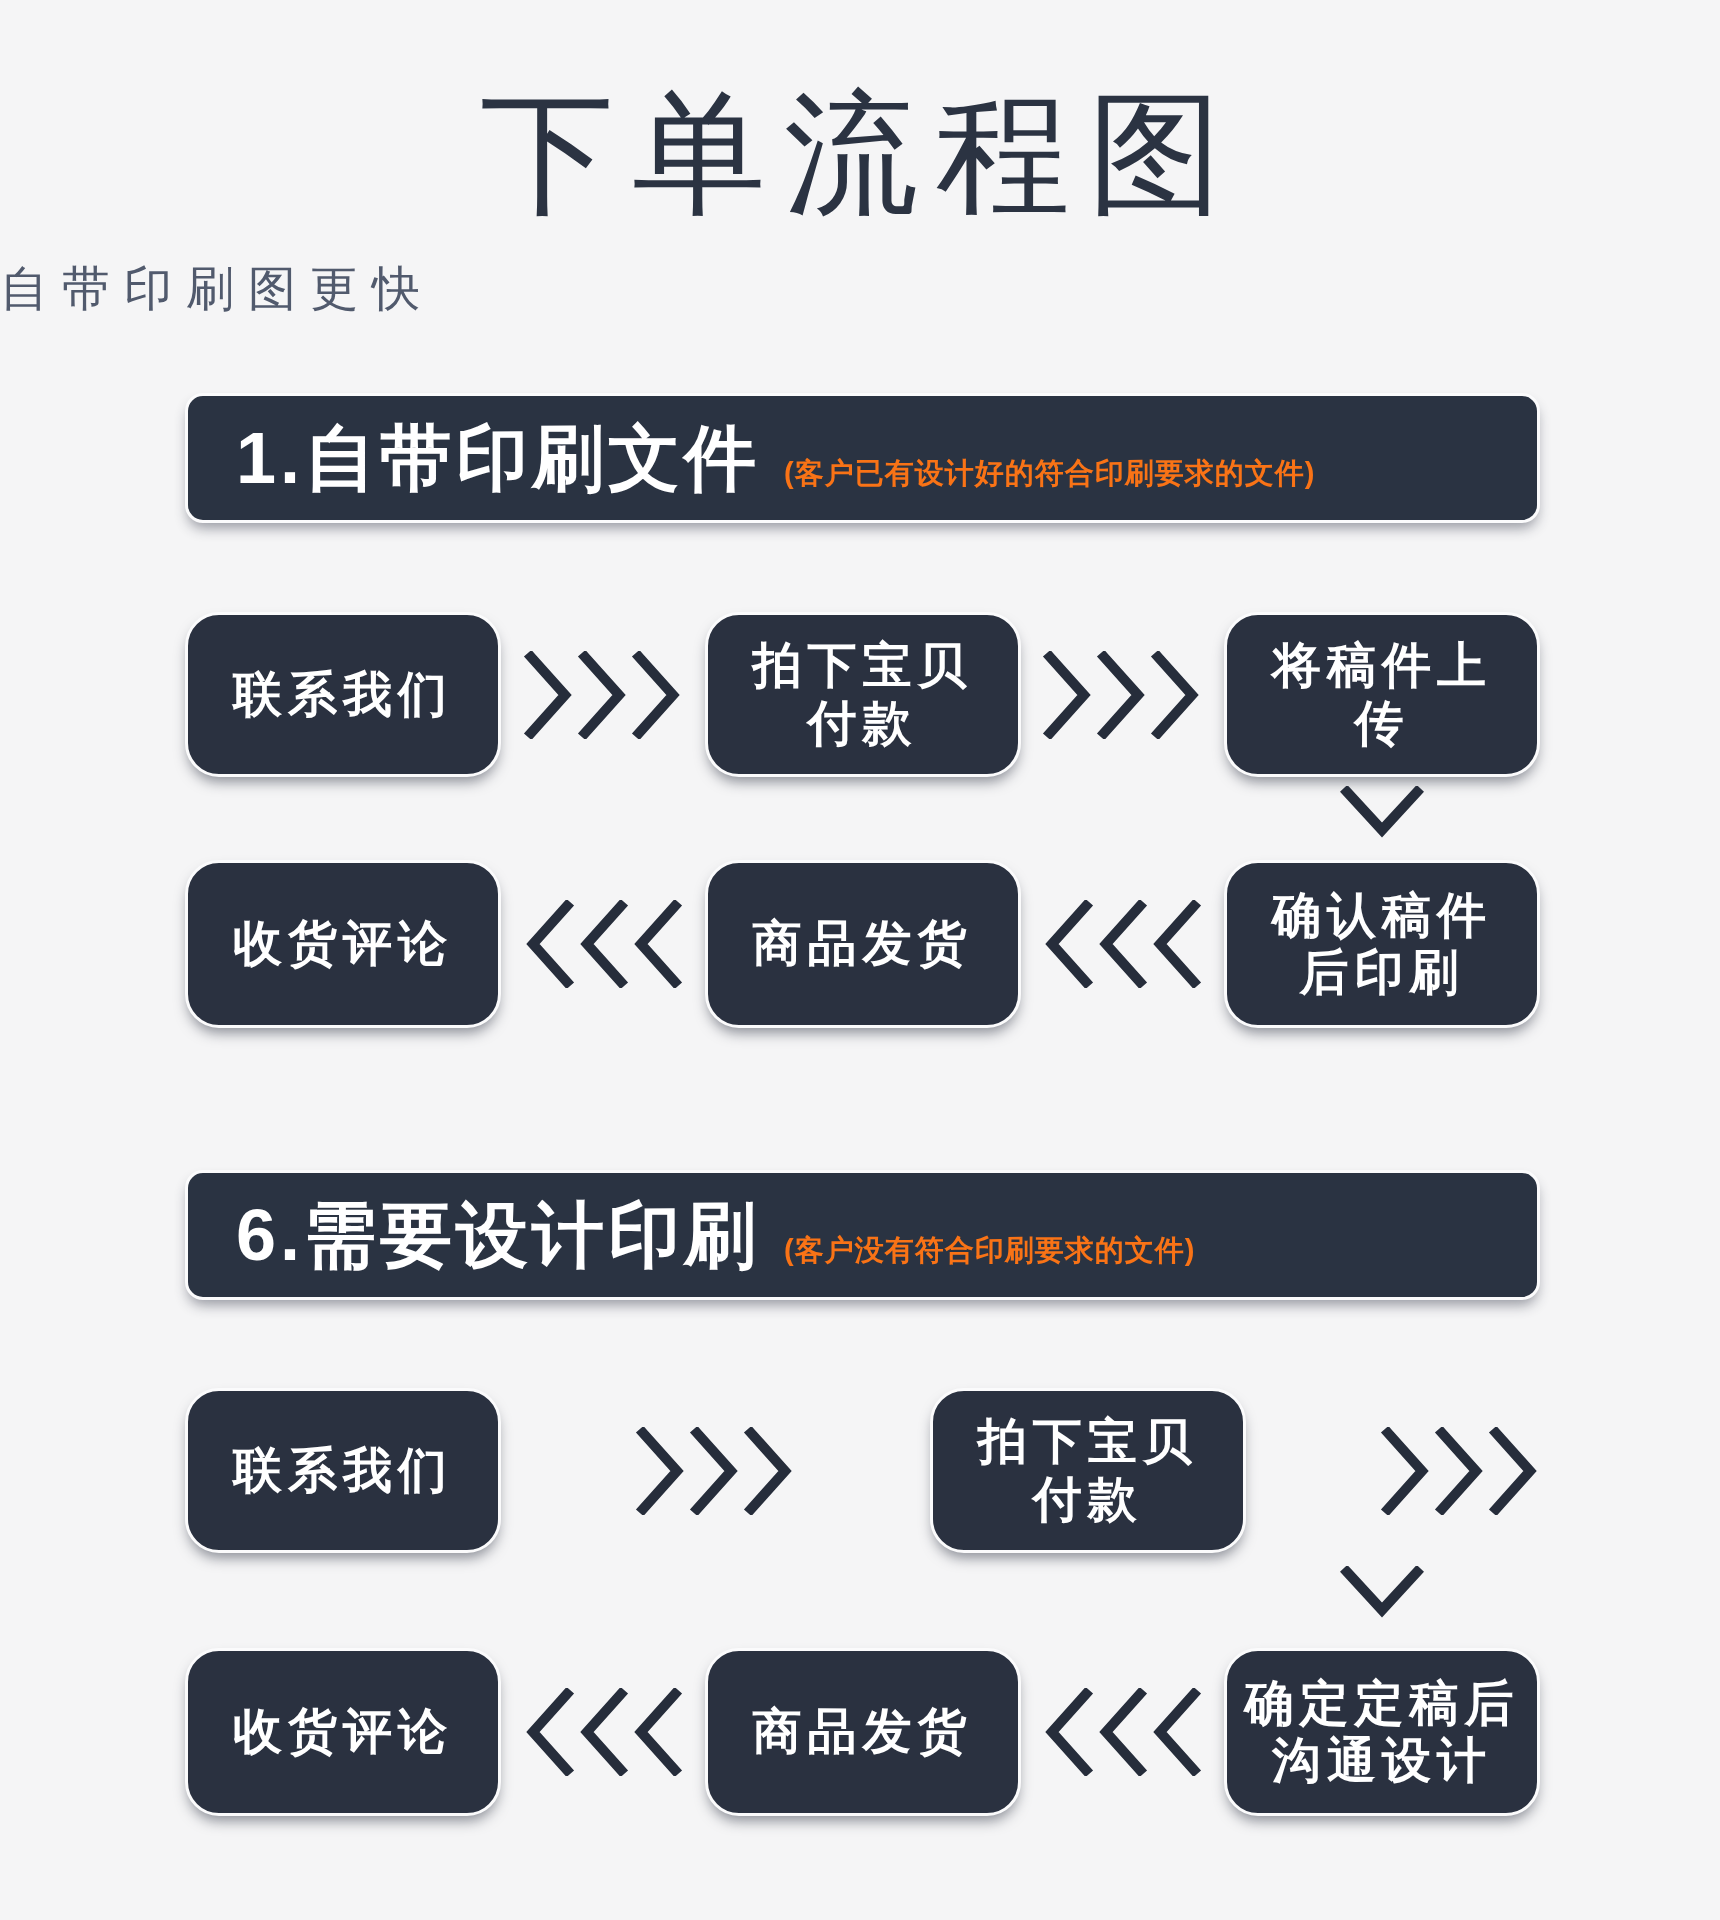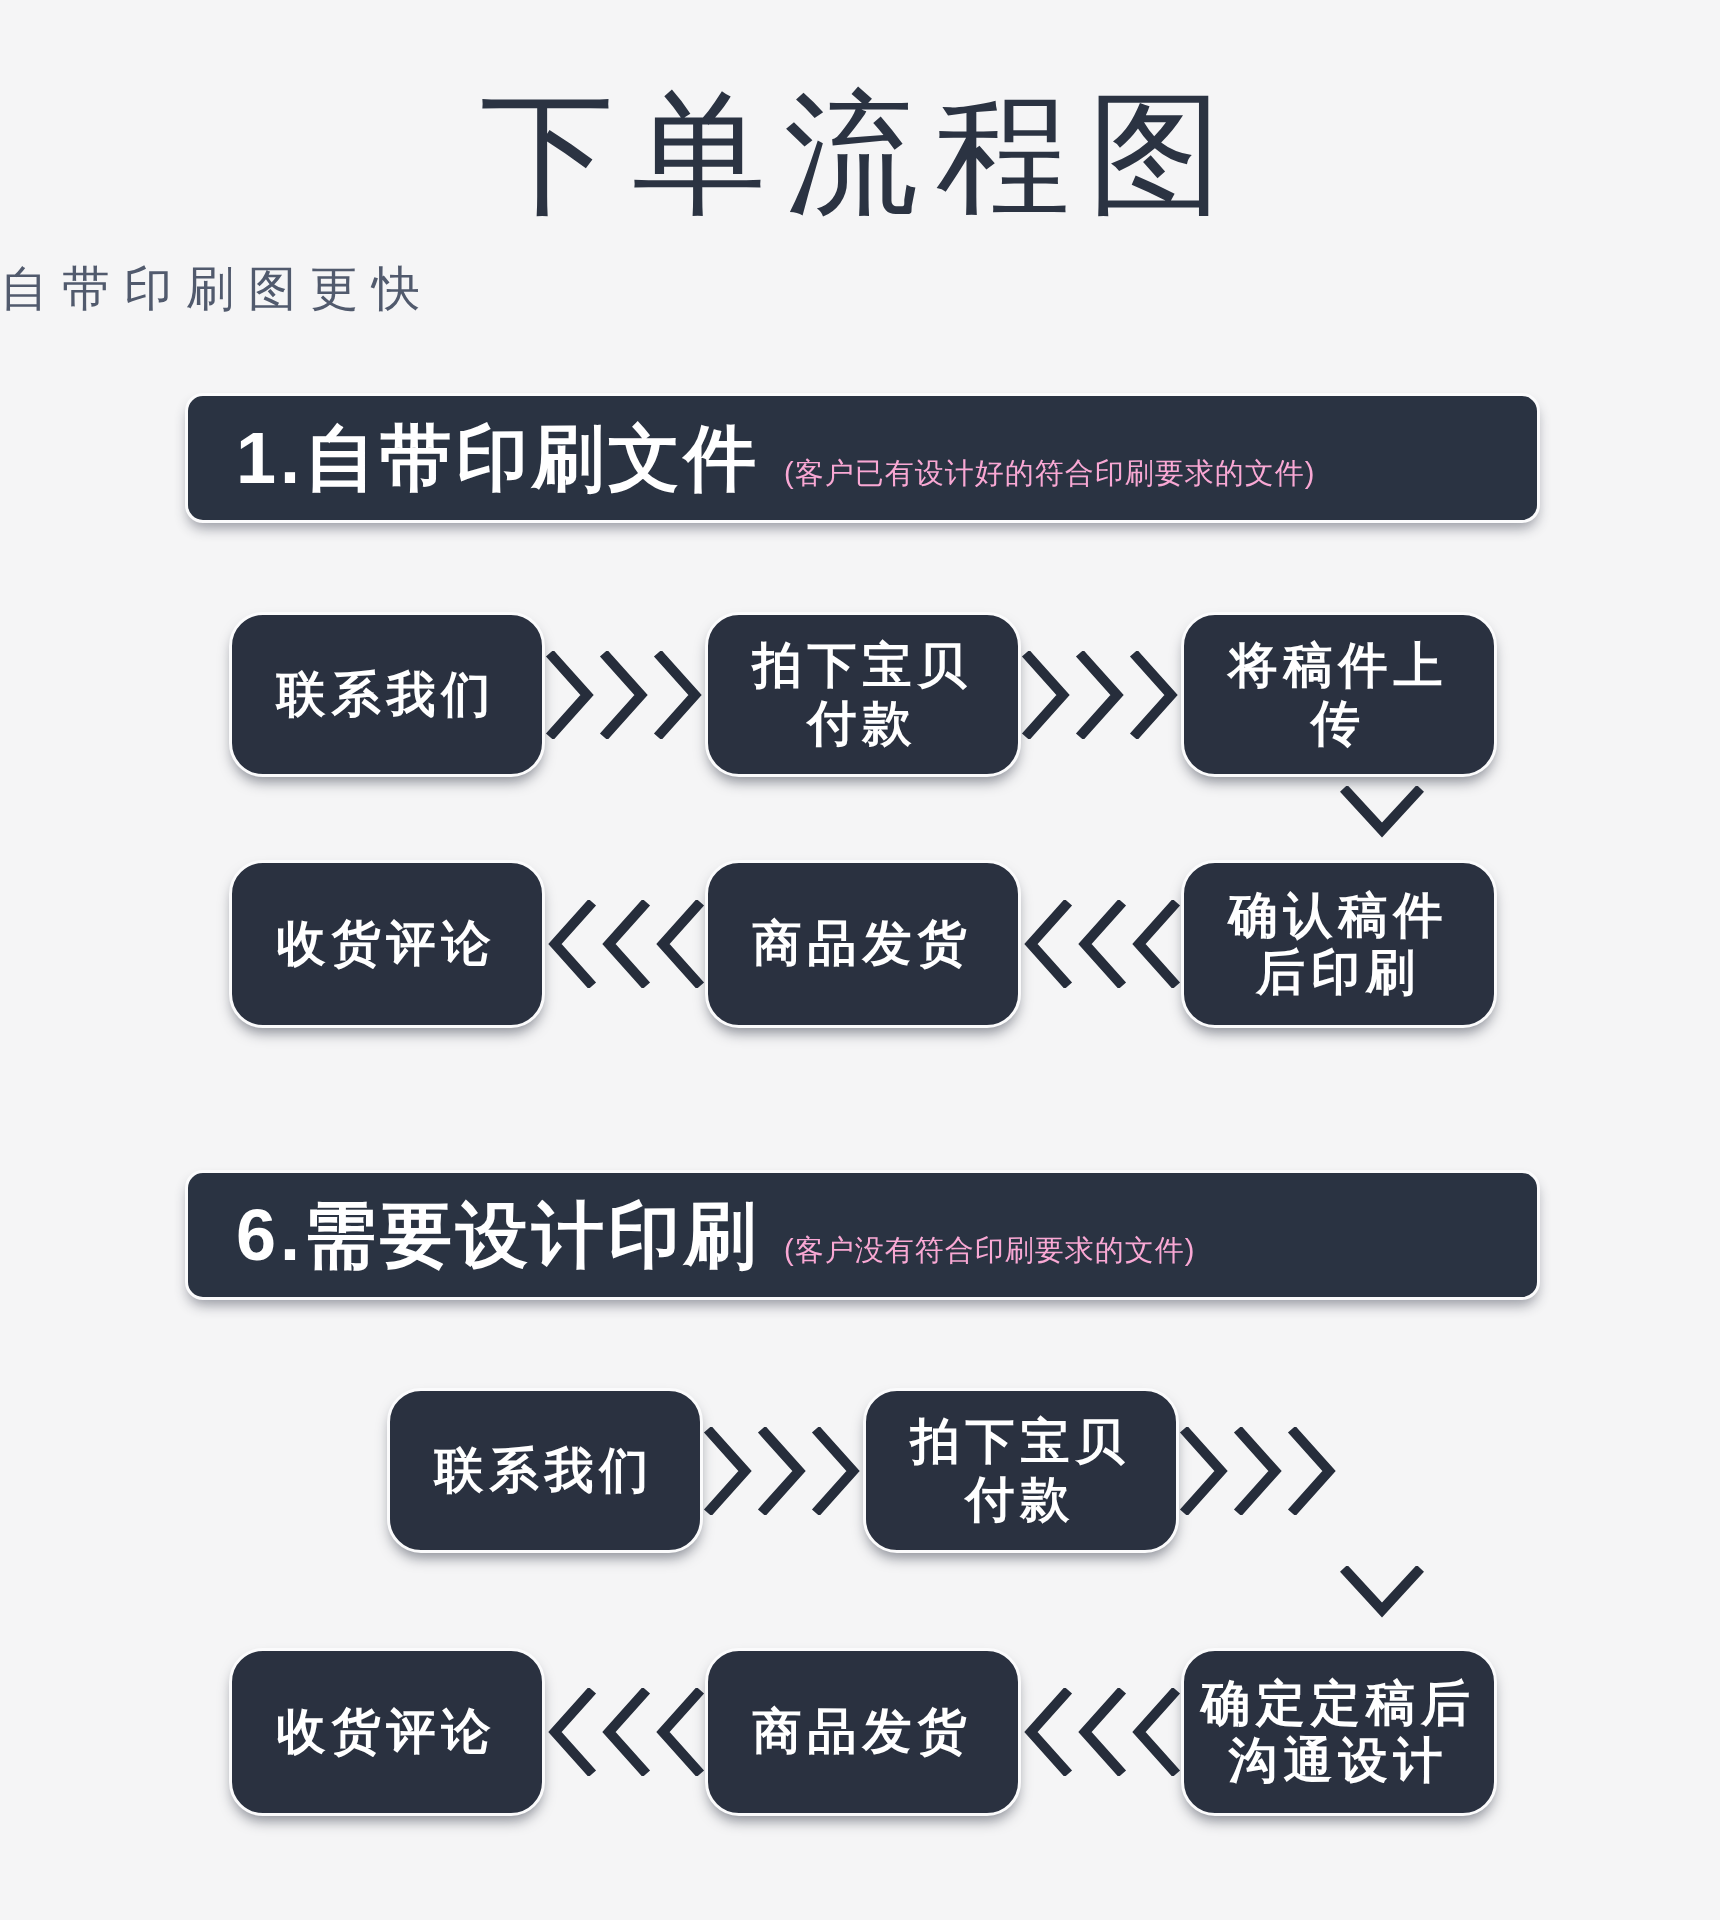--- a/index.html
+++ b/index.html
@@ -51,28 +51,29 @@
   .bar-main {
     font-size: 72px;
     line-height: 124px;
     font-weight: bold;
     letter-spacing: 4px;
   }
   .bar-note {
     font-size: 29px;
     letter-spacing: 1px;
     margin-left: 24px;
-    color: #f9a8d4;
+    color: #f97316;
+    font-weight: bold;
   }
   .row {
     position: absolute;
     left: 185px;
     width: 1355px;
     display: flex;
-    justify-content: center;
+    justify-content: space-between;
     align-items: stretch;
   }
   .node {
     width: 316px;
     box-sizing: border-box;
     background: #2a3140;
     border: 3px solid #fbfbfc;
     border-radius: 34px;
     box-shadow: 0 8px 13px -3px rgba(37,43,59,0.5);
     display: flex;

